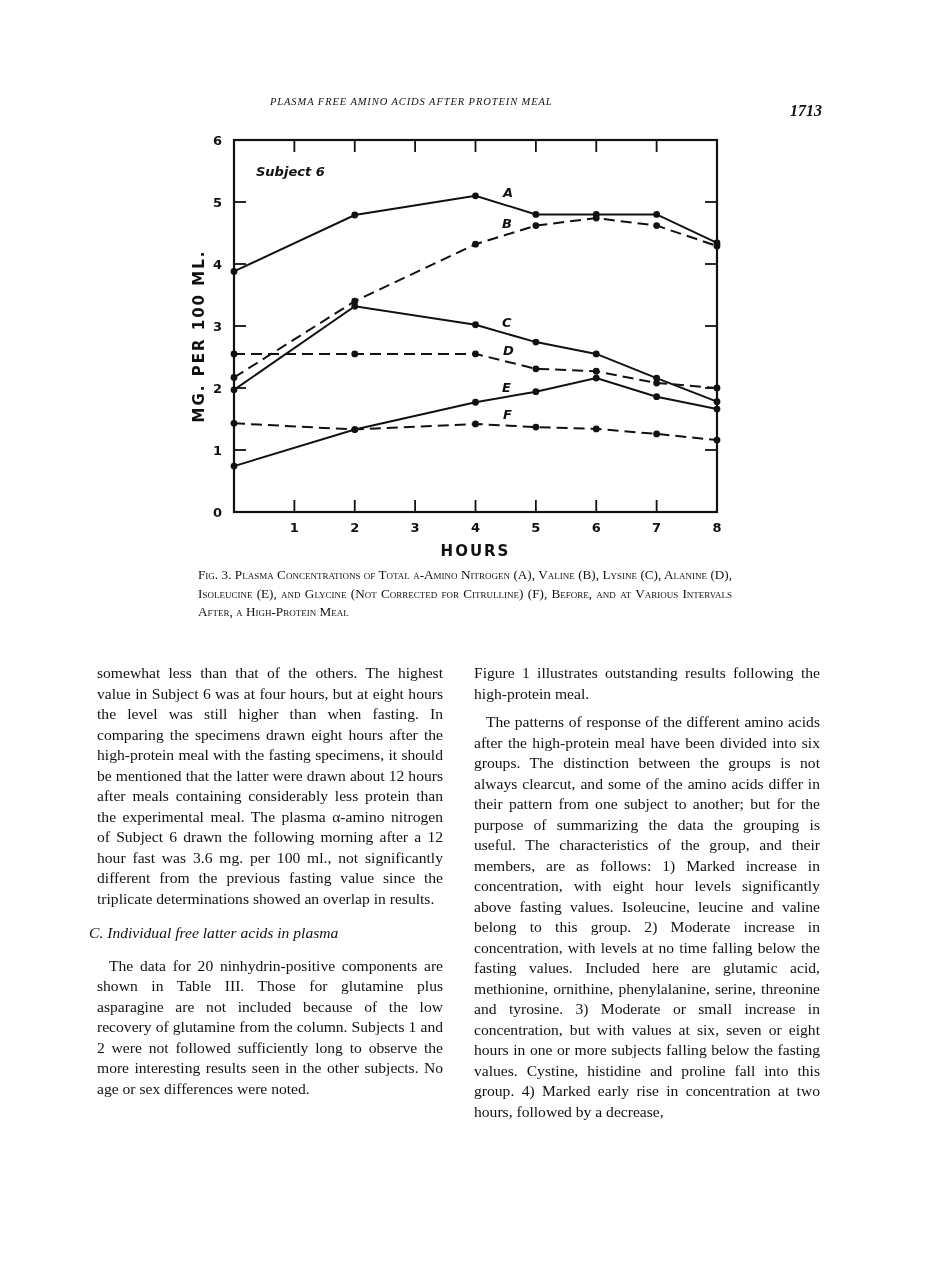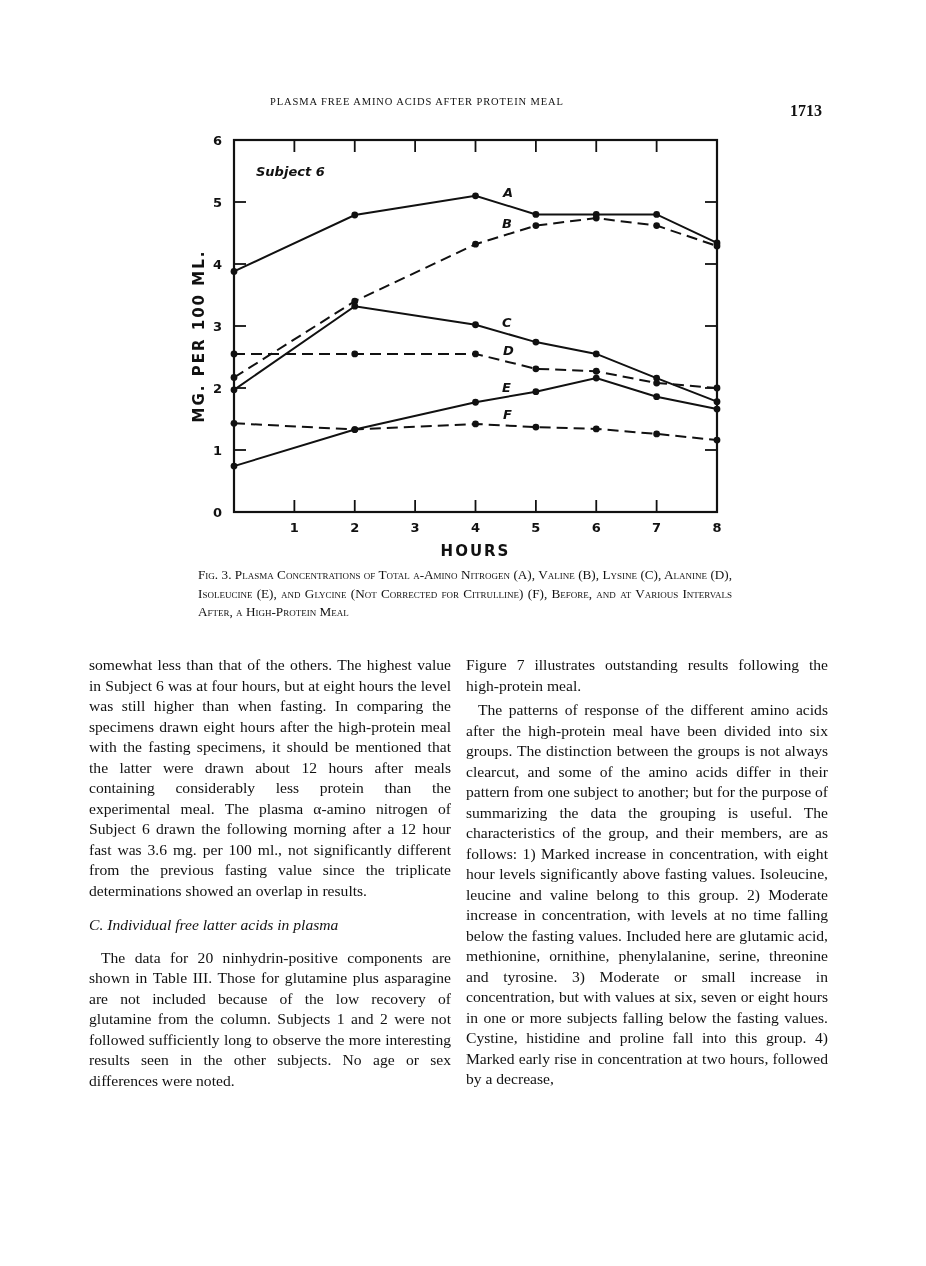--- a/index.html
+++ b/index.html
@@ -1,33 +1,33 @@
 <!DOCTYPE html>
 <html><head>
 <meta charset="utf-8">
 <style>
   html, body { margin: 0; padding: 0; background: #ffffff; }
   body { width: 926px; height: 1266px; position: relative; overflow: hidden;
          font-family: "Liberation Serif", "DejaVu Serif", serif; color: #111; }
-  .running-head { position: absolute; top: 94px; left: 0; width: 842px; height: 20px; }
+  .running-head { position: absolute; top: 94px; left: 0; width: 842px; height: 20px; font-style: italic; }
   .running-title { position: absolute; left: 270px; top: 2px; font-size: 10.5px; letter-spacing: 0.9px;
                    text-transform: uppercase; }
   .page-number { position: absolute; left: 790px; top: 8px; font-size: 16px; font-weight: bold; }
   .figure { position: absolute; left: 180px; top: 125px; width: 560px; height: 440px; }
   .figure svg { position: absolute; left: 0; top: 0; }
   .tick-label { font-family: "DejaVu Sans", sans-serif; font-weight: bold; font-size: 13px; fill: #111; }
   .axis-title { font-family: "DejaVu Sans", sans-serif; font-weight: bold; font-size: 15px; fill: #111; letter-spacing: 2px; }
   .series-label { font-family: "DejaVu Sans", sans-serif; font-weight: bold; font-style: italic; font-size: 13px; fill: #111; }
   .subject-label { font-family: "DejaVu Sans", sans-serif; font-weight: bold; font-style: italic; font-size: 13px; fill: #111; }
   .caption { position: absolute; left: 198px; top: 566px; width: 534px; font-size: 13.2px; line-height: 18.5px;
              font-variant: small-caps; text-align: justify; }
   .col { position: absolute; top: 655px; width: 362px; font-size: 15.6px; line-height: 20.5px; text-align: justify; }
   .col-left { left: 89px; }
   .col-right { left: 466px; }
-  .col p { margin: 0; }
+  .col p { margin: 8px; }
   .col p.indent { text-indent: 12px; }
   .section-heading { font-style: italic; margin: 14px 0 12px 0 !important; }
 </style>
 </head>
 <body>
 
 <div class="running-head">
   <span class="running-title">PLASMA FREE AMINO ACIDS AFTER PROTEIN MEAL</span>
   <span class="page-number">1713</span>
 </div>
@@ -136,15 +136,15 @@
 
 <div class="caption">Fig. 3. Plasma Concentrations of Total α-Amino Nitrogen (A), Valine (B), Lysine (C), Alanine (D), Isoleucine (E), and Glycine (Not Corrected for Citrulline) (F), Before, and at Various Intervals After, a High-Protein Meal</div>
 
 <div class="col col-left">
   <p>somewhat less than that of the others. The highest value in Subject 6 was at four hours, but at eight hours the level was still higher than when fasting. In comparing the specimens drawn eight hours after the high-protein meal with the fasting specimens, it should be mentioned that the latter were drawn about 12 hours after meals containing considerably less protein than the experimental meal. The plasma α-amino nitrogen of Subject 6 drawn the following morning after a 12 hour fast was 3.6 mg. per 100 ml., not significantly different from the previous fasting value since the triplicate determinations showed an overlap in results.</p>
   <p class="section-heading">C. Individual free latter acids in plasma</p>
   <p class="indent">The data for 20 ninhydrin-positive components are shown in Table III. Those for glutamine plus asparagine are not included because of the low recovery of glutamine from the column. Subjects 1 and 2 were not followed sufficiently long to observe the more interesting results seen in the other subjects. No age or sex differences were noted.</p>
 </div>
 
 <div class="col col-right">
-  <p>Figure 7 illustrates outstanding results following the high-protein meal.</p>
+  <p>Figure 1 illustrates outstanding results following the high-protein meal.</p>
   <p class="indent" style="margin-top:4px">The patterns of response of the different amino acids after the high-protein meal have been divided into six groups. The distinction between the groups is not always clearcut, and some of the amino acids differ in their pattern from one subject to another; but for the purpose of summarizing the data the grouping is useful. The characteristics of the group, and their members, are as follows: 1) Marked increase in concentration, with eight hour levels significantly above fasting values. Isoleucine, leucine and valine belong to this group. 2) Moderate increase in concentration, with levels at no time falling below the fasting values. Included here are glutamic acid, methionine, ornithine, phenylalanine, serine, threonine and tyrosine. 3) Moderate or small increase in concentration, but with values at six, seven or eight hours in one or more subjects falling below the fasting values. Cystine, histidine and proline fall into this group. 4) Marked early rise in concentration at two hours, followed by a decrease,</p>
 </div>
 
 </body></html>

